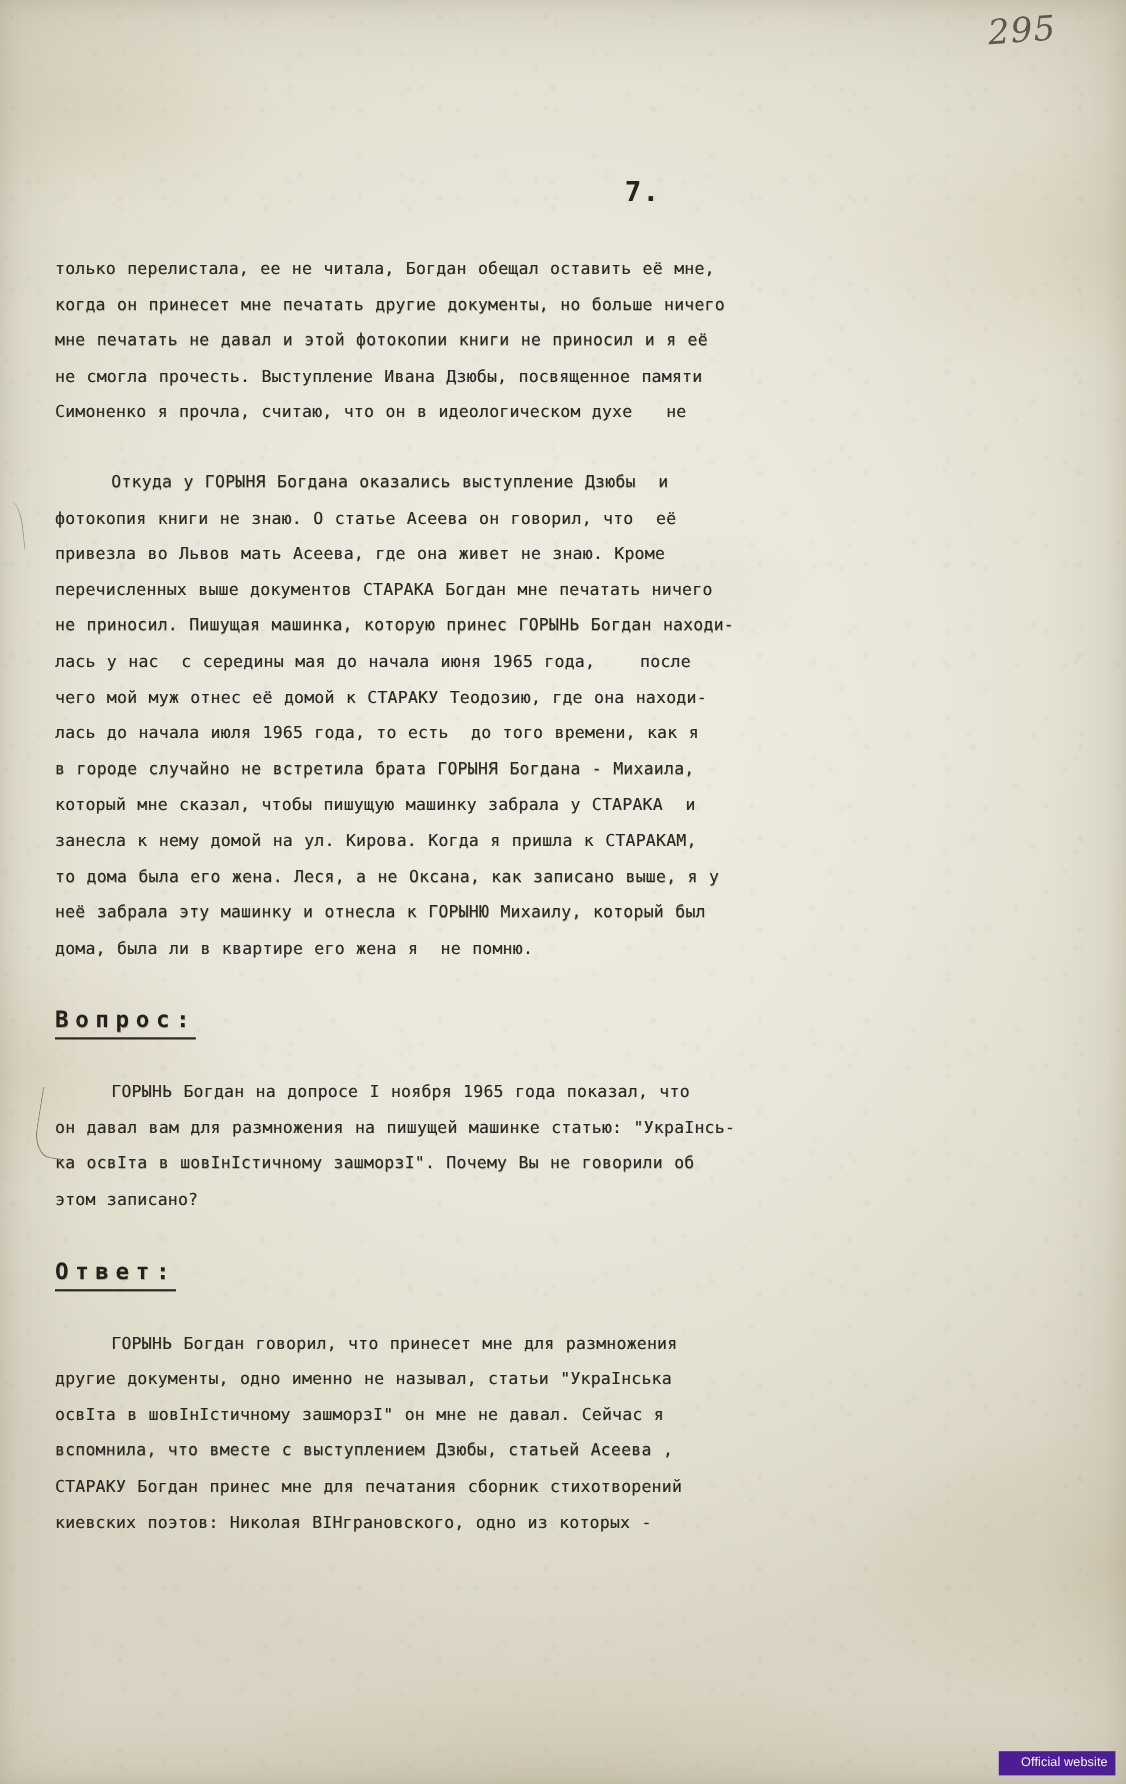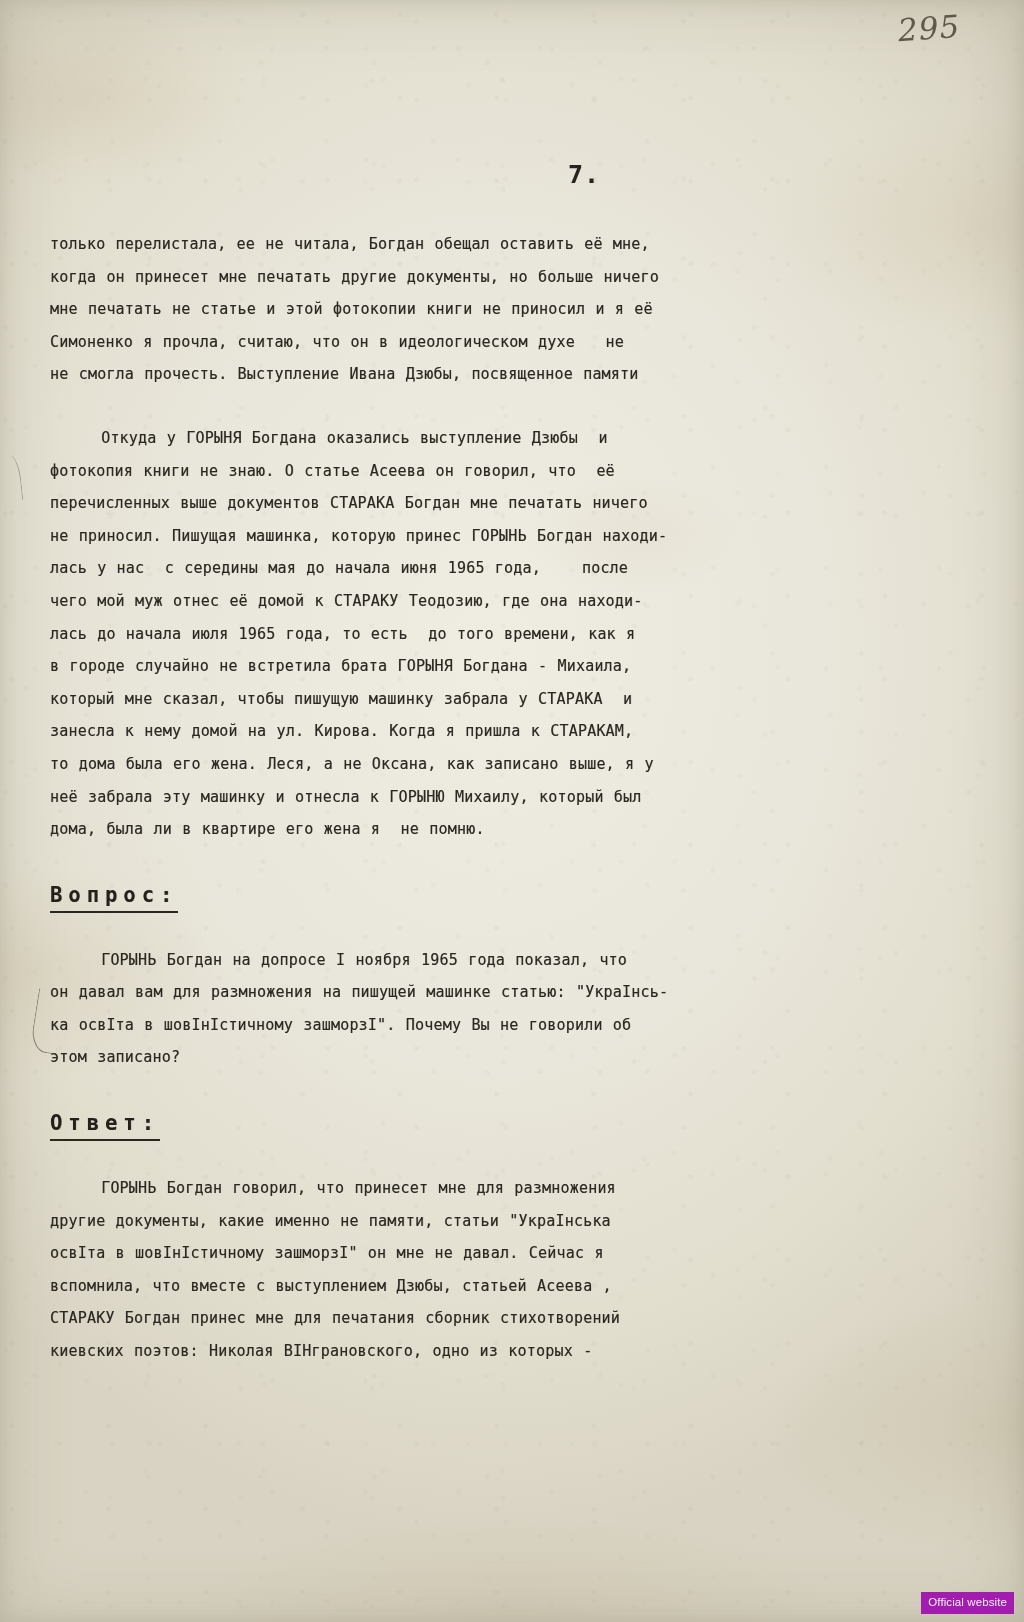--- a/index.html
+++ b/index.html
@@ -144,26 +144,26 @@
     border-right: 1.4px solid #4e4739;
     border-top-right-radius: 70% 60%;
     transform: rotate(-6deg);
     opacity: .42;
   }
 
   .watermark {
     position: absolute;
     right: 10px;
     bottom: 8px;
-    background: #a21caf;
+    background: #4c1d95;
     color: #f2f2f2;
     font-family: "Liberation Sans", sans-serif;
     font-size: 11.5px;
     line-height: 1;
-    padding: 5px 7px 6px 7px;
+    padding: 5px 7px 6px 20px;
     letter-spacing: .1px;
   }
 </style>
 </head>
 <body>
 
 <div id="page">
 
   <div id="paper-base"></div>
   <div id="paper-grain"></div>
@@ -173,30 +173,31 @@
 
     <div class="folio">295</div>
 
     <div class="page-num">7.</div>
 
     <div class="body-area">
 
       <div class="para">
         <span class="ln">только перелистала, ее не читала, Богдан обещал оставить её мне,</span>
         <span class="ln">когда он принесет мне печатать другие документы, но больше ничего</span>
-        <span class="ln">мне печатать не статье и этой фотокопии книги не приносил и я её</span>
+        <span class="ln">мне печатать не давал и этой фотокопии книги не приносил и я её</span>
+        <span class="ln">не смогла прочесть. Выступление Ивана Дзюбы, посвященное памяти</span>
         <span class="ln">Симоненко я прочла, считаю, что он в идеологическом духе   не</span>
-        <span class="ln">не смогла прочесть. Выступление Ивана Дзюбы, посвященное памяти</span>
       </div>
 
       <div class="gap-para"></div>
 
       <div class="para">
         <span class="ln">     Откуда у ГОРЫНЯ Богдана оказались выступление Дзюбы  и</span>
         <span class="ln">фотокопия книги не знаю. О статье Асеева он говорил, что  её</span>
+        <span class="ln">привезла во Львов мать Асеева, где она живет не знаю. Кроме</span>
         <span class="ln">перечисленных выше документов СТАРАКА Богдан мне печатать ничего</span>
         <span class="ln">не приносил. Пишущая машинка, которую принес ГОРЫНЬ Богдан находи-</span>
         <span class="ln">лась у нас  с середины мая до начала июня 1965 года,    после</span>
         <span class="ln">чего мой муж отнес её домой к СТАРАКУ Теодозию, где она находи-</span>
         <span class="ln">лась до начала июля 1965 года, то есть  до того времени, как я</span>
         <span class="ln">в городе случайно не встретила брата ГОРЫНЯ Богдана - Михаила,</span>
         <span class="ln">который мне сказал, чтобы пишущую машинку забрала у СТАРАКА  и</span>
         <span class="ln">занесла к нему домой на ул. Кирова. Когда я пришла к СТАРАКАМ,</span>
         <span class="ln">то дома была его жена. Леся, а не Оксана, как записано выше, я у</span>
         <span class="ln">неё забрала эту машинку и отнесла к ГОРЫНЮ Михаилу, который был</span>
@@ -221,21 +222,21 @@
       <div class="gap-section"></div>
 
       <div>
         <span class="heading">Ответ:</span>
       </div>
 
       <div class="gap-para"></div>
 
       <div class="para">
         <span class="ln">     ГОРЫНЬ Богдан говорил, что принесет мне для размножения</span>
-        <span class="ln">другие документы, какие именно не памяти, статьи "УкраІнська</span>
+        <span class="ln">другие документы, одно именно не называл, статьи "УкраІнська</span>
         <span class="ln">освІта в шовІнІстичному зашморзІ" он мне не давал. Сейчас я</span>
         <span class="ln">вспомнила, что вместе с выступлением Дзюбы, статьей Асеева ,</span>
         <span class="ln">СТАРАКУ Богдан принес мне для печатания сборник стихотворений</span>
         <span class="ln">киевских поэтов: Николая ВІНграновского, одно из которых -</span>
       </div>
 
     </div>
 
     <div class="pen-mark"></div>
     <div class="pen-mark-2"></div>

